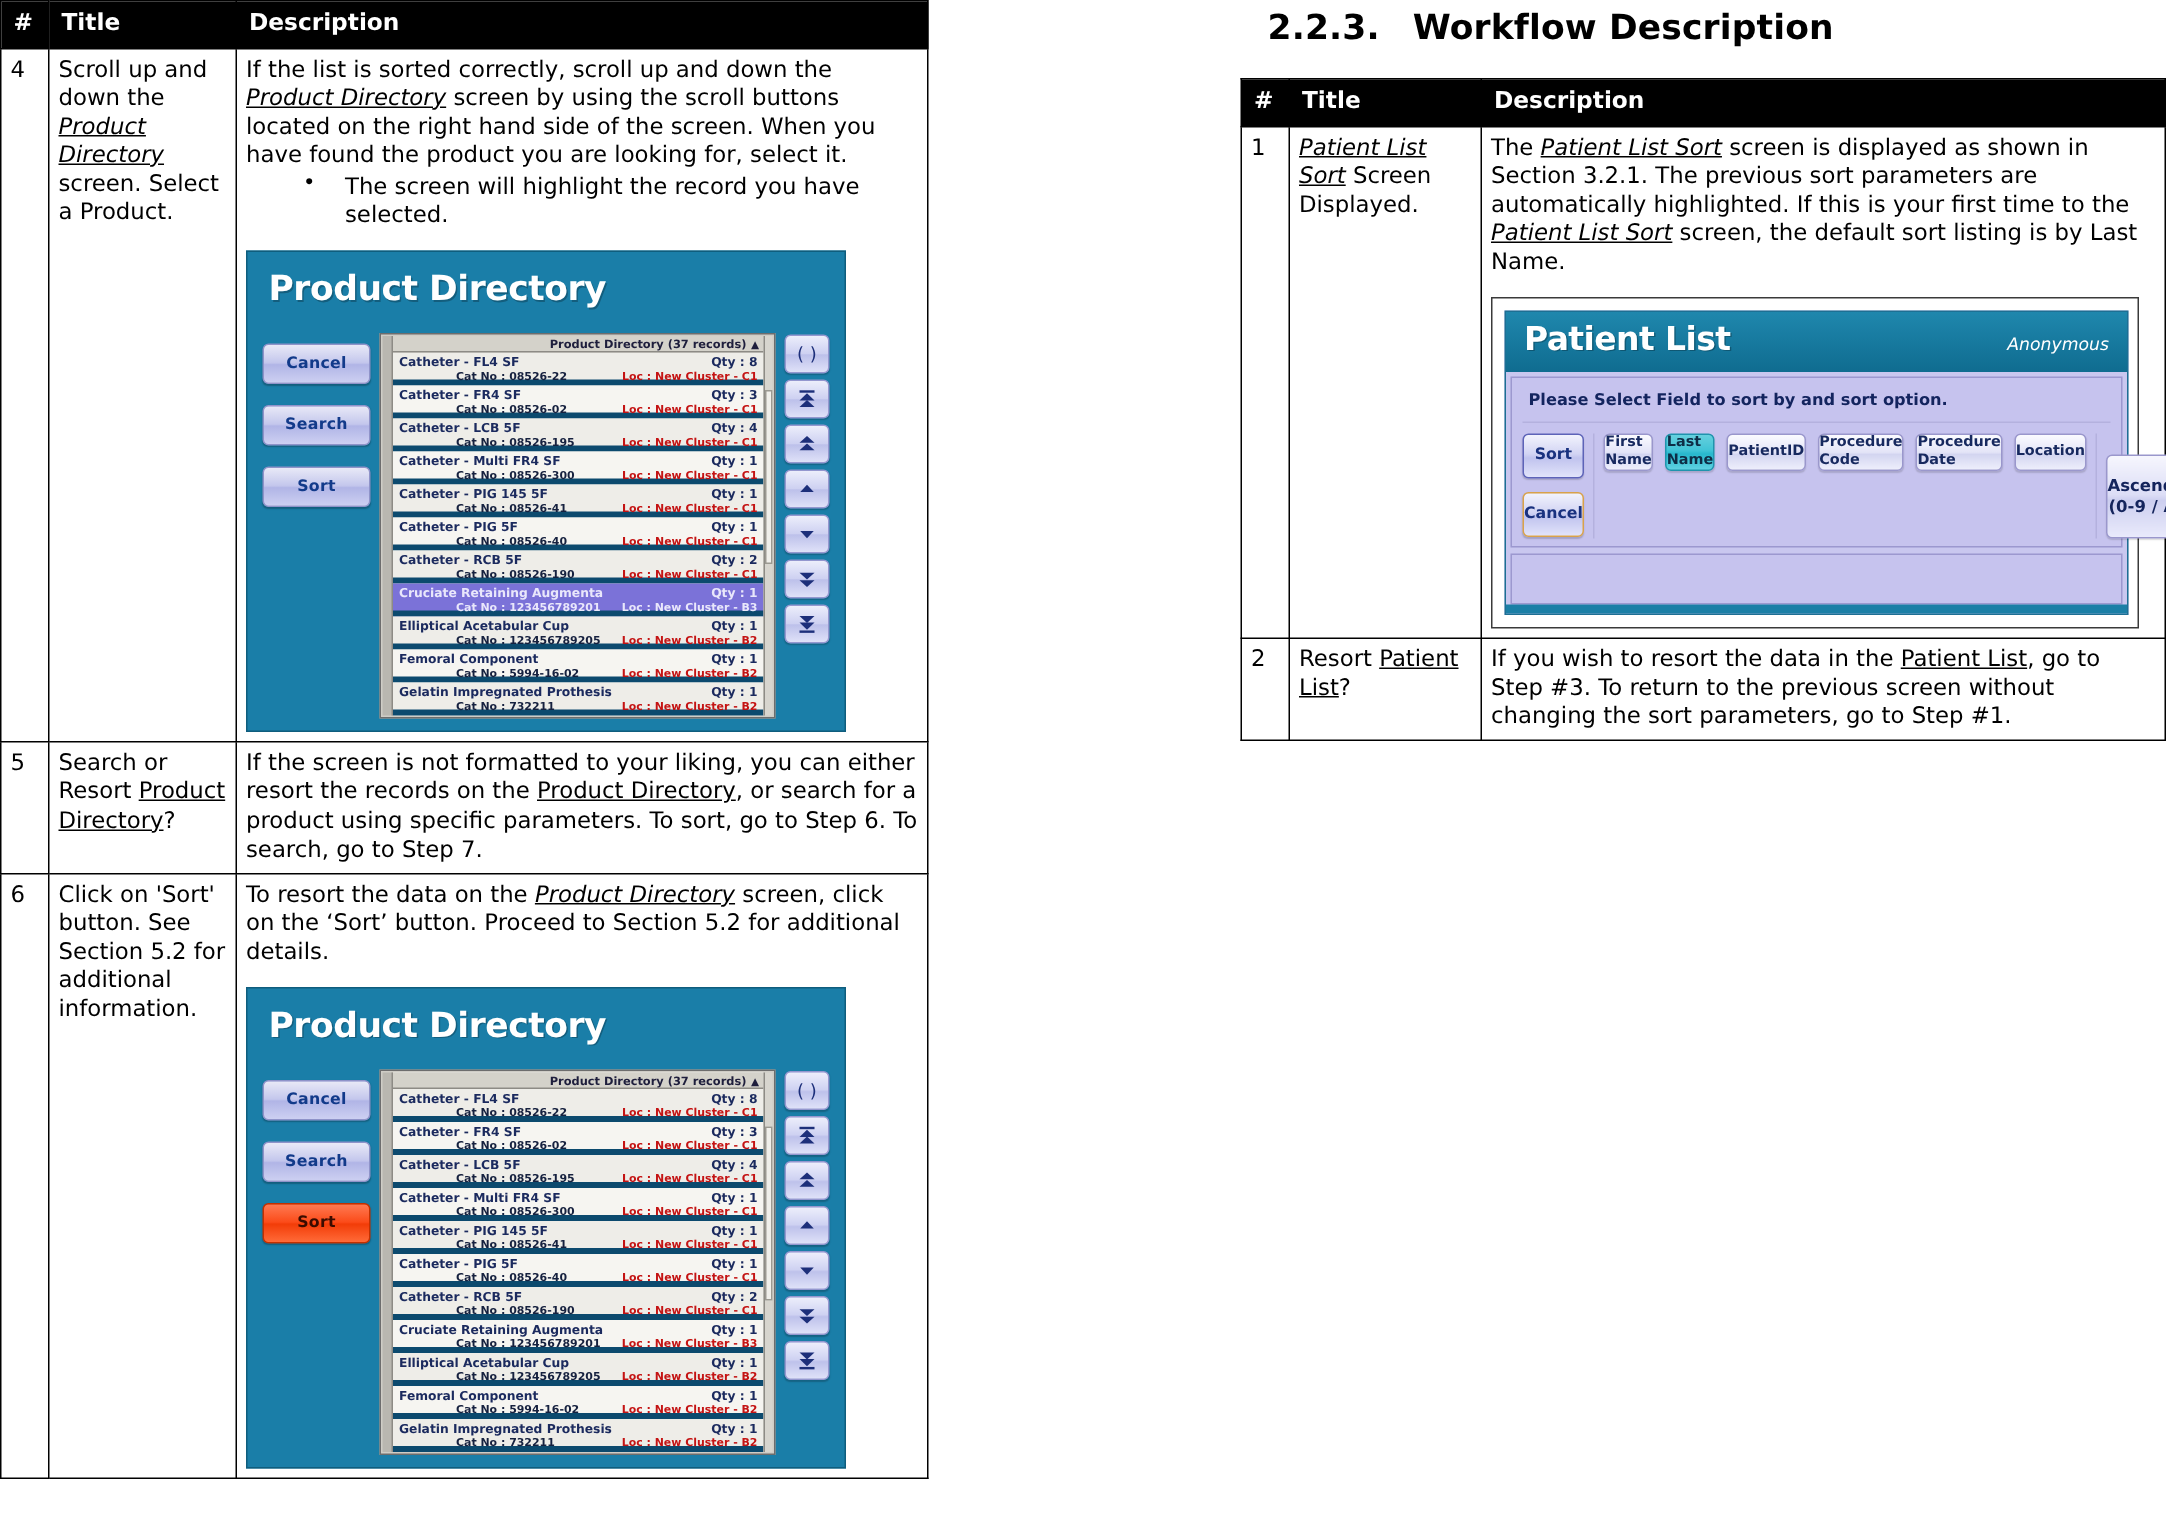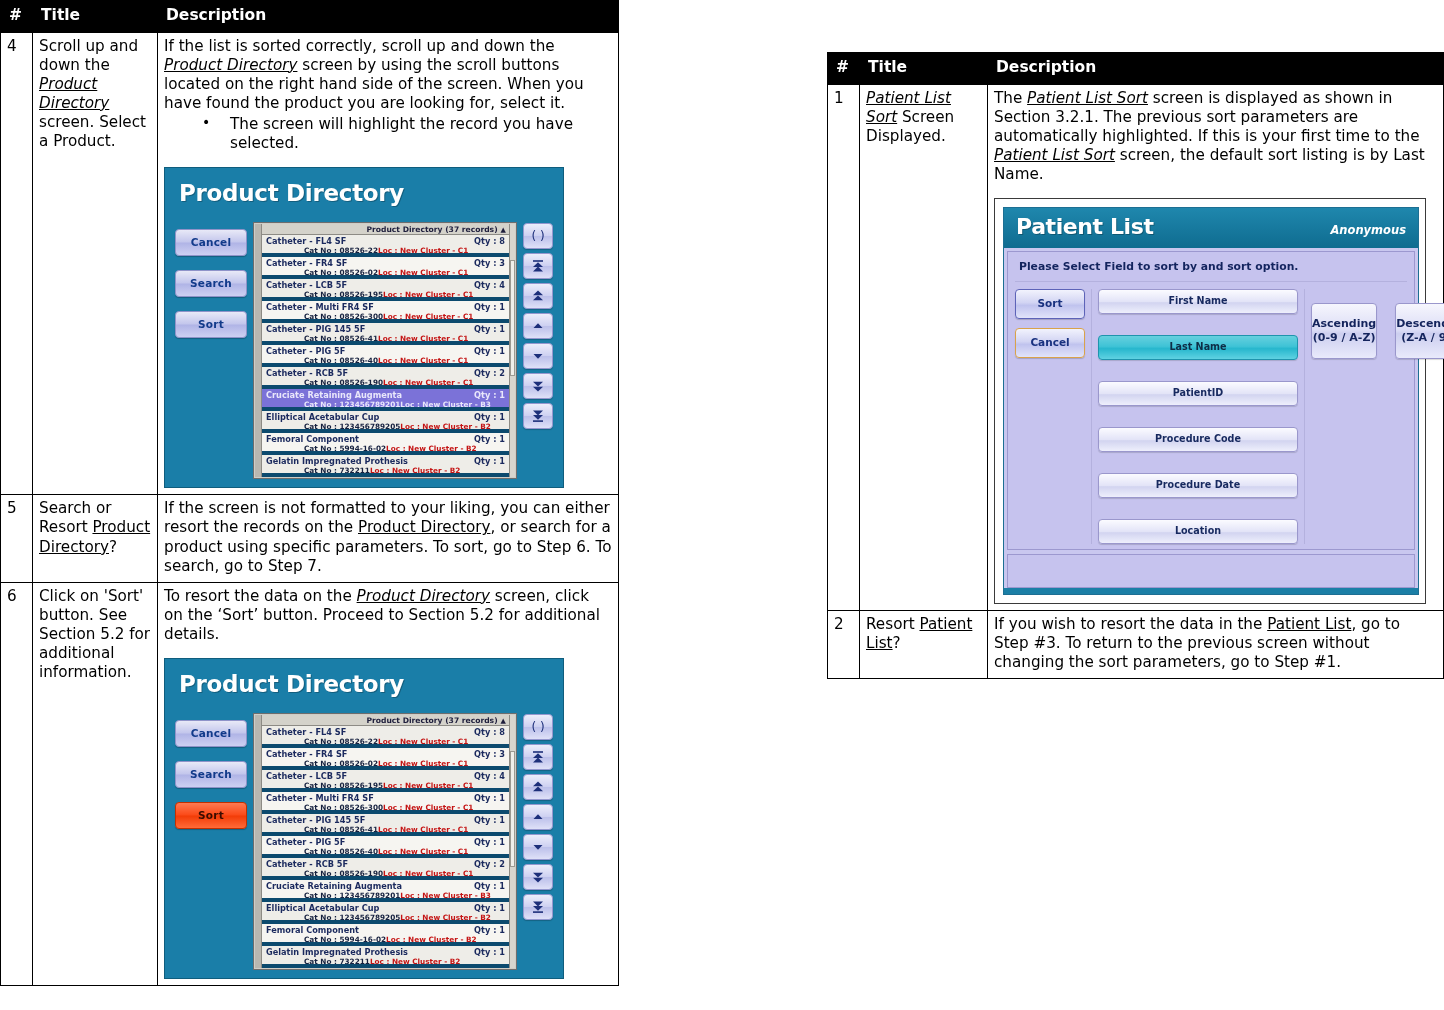--- a/index.html
+++ b/index.html
@@ -148,21 +148,21 @@
     height: 22px;
   }
   .pd-row:nth-child(even) { background: #eeede8; }
   .pd-row.sel { background: #7b72d8; }
   .pd-row .l1 {
     display: flex; justify-content: space-between;
     font-size: 8.2px; color: #1b2a5e; font-weight: bold;
     line-height: 10px;
   }
   .pd-row .l2 {
-    display: flex; 
+    display: flex; justify-content: space-between;
     font-size: 7.3px; font-weight: bold;
     line-height: 9px;
     padding-left: 38px;
   }
   .pd-row .l2 .cat { color: #16213f; }
   .pd-row .l2 .loc { color: #c41414; }
   .pd-row.sel .l1, .pd-row.sel .l2 .cat, .pd-row.sel .l2 .loc { color: #e9e7fb; }
   .pd-scrollbar {
     width: 6px;
     background: #d7d5ce;
@@ -204,21 +204,21 @@
   .pl-titlebar {
     background: linear-gradient(to bottom,#1f87ad 0%,#0f6c90 100%);
     padding: 5px 12px 7px 12px;
     display: flex; align-items: baseline; justify-content: space-between;
   }
   .pl-title {
     color: #fff; font-size: 22px; font-weight: bold; letter-spacing: -0.4px;
     text-shadow: 1px 1px 0 rgba(0,0,0,0.25);
   }
   .pl-user {
-    color: #ffffff; font-size: 11.5px; font-weight: bold; font-style: italic;
+    color: #ffffff; font-size: 11.5px; font-weight: normal; font-style: italic;
   }
   .pl-inner {
     background: #c6c3ee;
     border: 1px solid #9c98cf;
     margin: 3px;
     padding: 6px 7px 5px 7px;
   }
   .pl-instr {
     font-size: 10.8px; font-weight: bold; color: #13245e;
     padding: 2px 2px 7px 4px;
@@ -237,21 +237,21 @@
     background: linear-gradient(to bottom,#f2f3fd 0%,#d2d4f3 45%,#c0c3ee 55%,#e1e3fa 100%);
     color: #19317f; font-size: 10.5px; font-weight: bold;
     display:flex; align-items:center; justify-content:center;
     box-shadow: 0 1px 1px rgba(0,0,0,0.18);
   }
   .pl-sbtn.focus { border-color: #d9a24a; }
   .pl-mid {
     flex: 1;
     border-right: 1px solid #b4b1de;
     padding-right: 6px;
-    display: flex; flex-direction: column; gap: 21px;
+    display: flex; flex-direction: row; gap: 8px;
   }
   .pl-fbtn {
     height: 25px; border-radius: 4px;
     border: 1px solid #9a97cc;
     background: linear-gradient(to bottom,#fbfbff 0%,#e2e3f7 52%,#d2d4f0 55%,#eeeffc 100%);
     color: #17295f; font-size: 9.6px; font-weight: bold;
     display:flex; align-items:center; justify-content:center;
     box-shadow: 0 1px 1px rgba(0,0,0,0.15);
   }
   .pl-fbtn.active {
@@ -663,20 +663,23 @@
                     </div>
                   </div>
                 </div>
               </div>
             </div>
           </td>
         </tr>
       </tbody>
   </table>
 
+  <div id="section-heading">
+    <span class="num">2.2.3.</span><span>Workflow Description</span>
+  </div>
 
   <table class="doc-table" id="right-table">
     <thead>
       <tr>
         <th class="col-num">#</th>
         <th class="col-title">Title</th>
         <th>Description</th>
       </tr>
     </thead>
     <tbody id="right-tbody">

